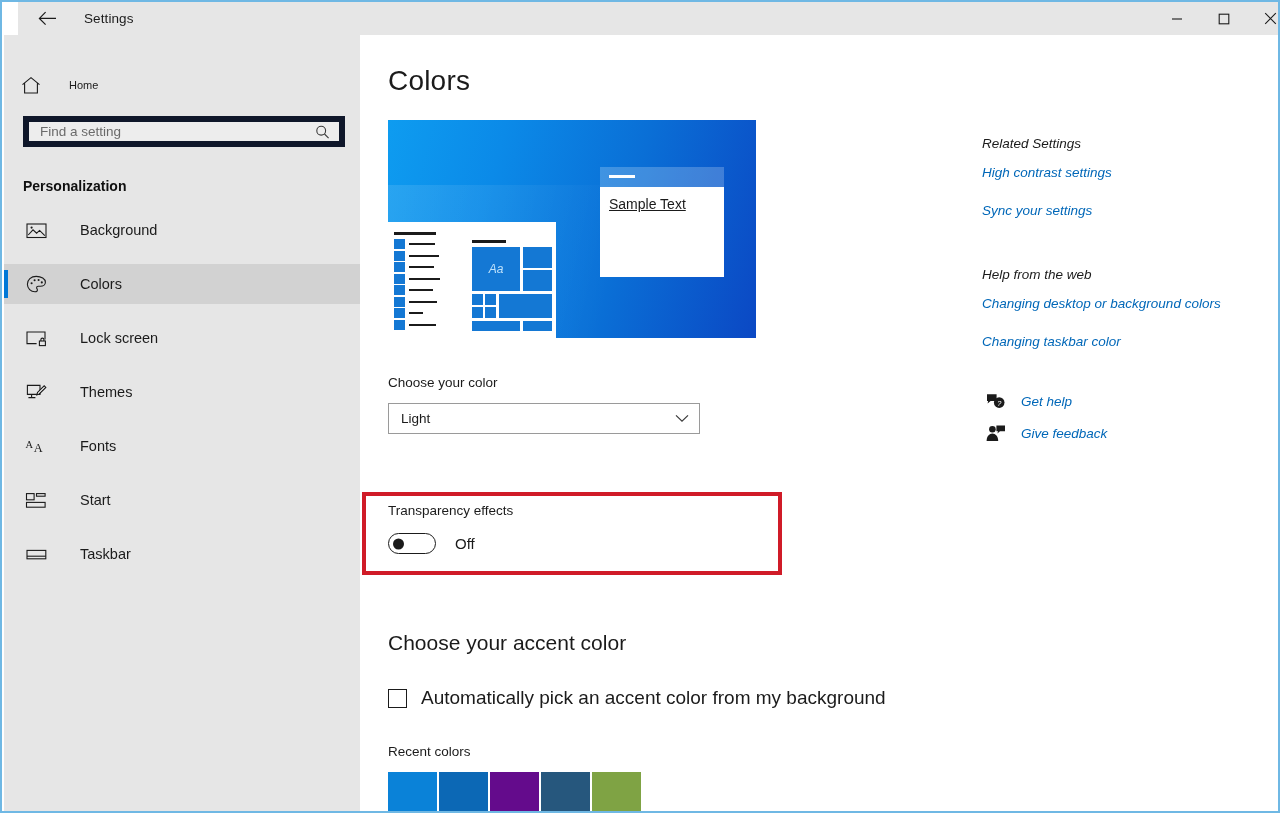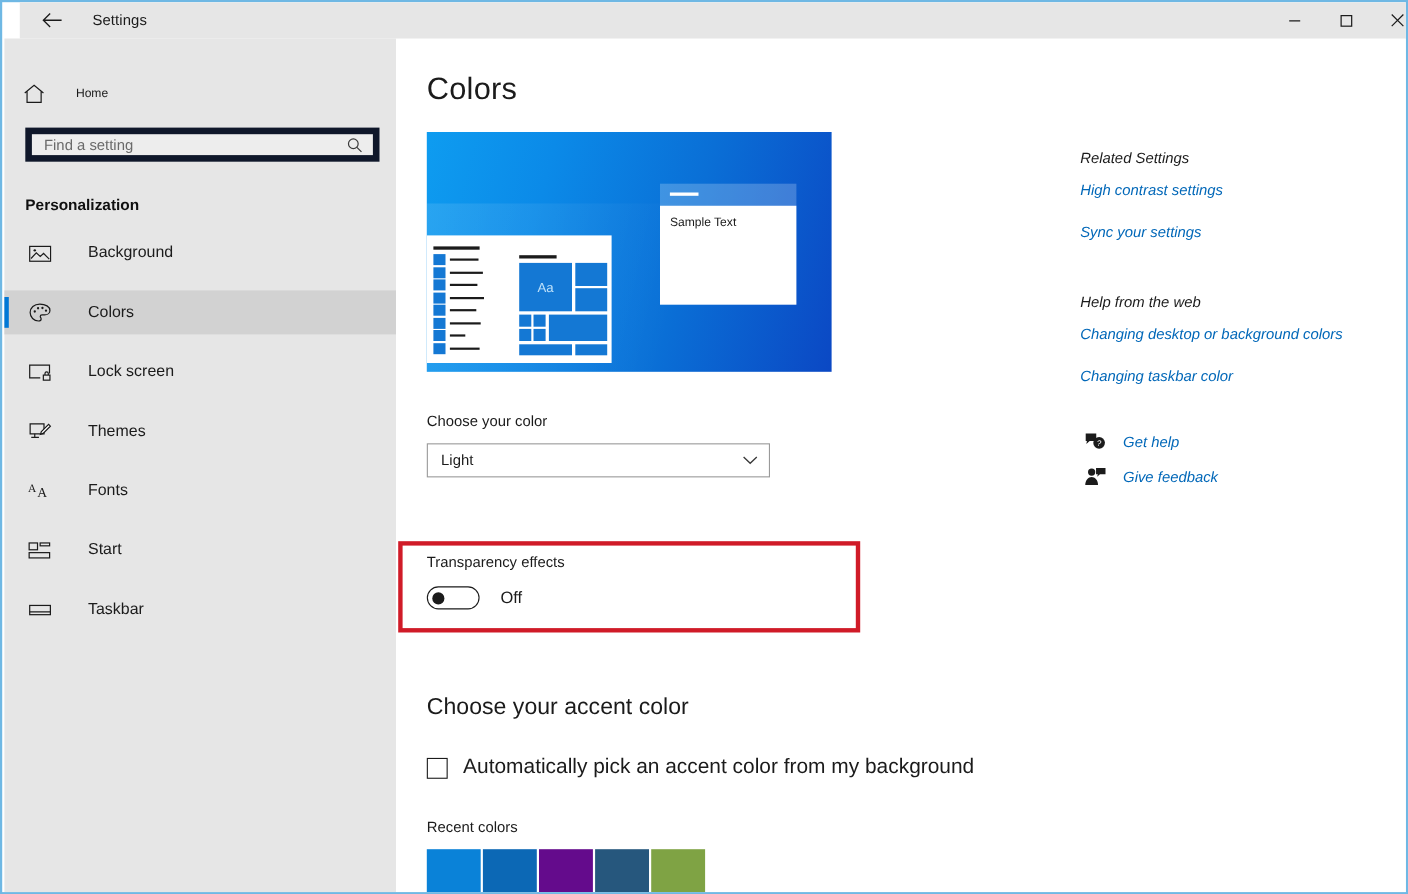--- a/index.html
+++ b/index.html
@@ -203,24 +203,25 @@
   .preview-sheen {
     position: absolute;
     left: -10%; top: 30%;
     width: 130%;
     height: 70%;
     background: linear-gradient(102deg, rgba(255,255,255,.13) 0%, rgba(255,255,255,0) 55%);
     pointer-events: none;
   }
   .preview-desktop {
     position: absolute;
-    left: 0; bottom: 8px;
+    left: 0; bottom: 0;
     width: 168px;
     height: 116px;
     background: #ffffff;
+    font-style: italic;
   }
   .start-list {
     position: absolute;
     left: 6px; bottom: 7px;
     width: 52px;
   }
   .start-list-head {
     width: 42px;
     height: 3px;
     background: #1b1b1b;
@@ -290,22 +291,23 @@
     background: #ffffff;
   }
   .sample-body {
     width: 100%;
     height: 90px;
     background: #ffffff;
     box-sizing: border-box;
     padding: 9px 0 0 9px;
   }
   .sample-text {
-    font-size: 11px;
-    color: #1b1b1b;
+    font-size: 14px;
+    color: #1b1b1b;
+    text-decoration: underline;
   }
 
   
   .field-label {
     position: absolute;
     font-size: 13.5px;
     color: #1b1b1b;
   }
   .dropdown {
     position: absolute;

